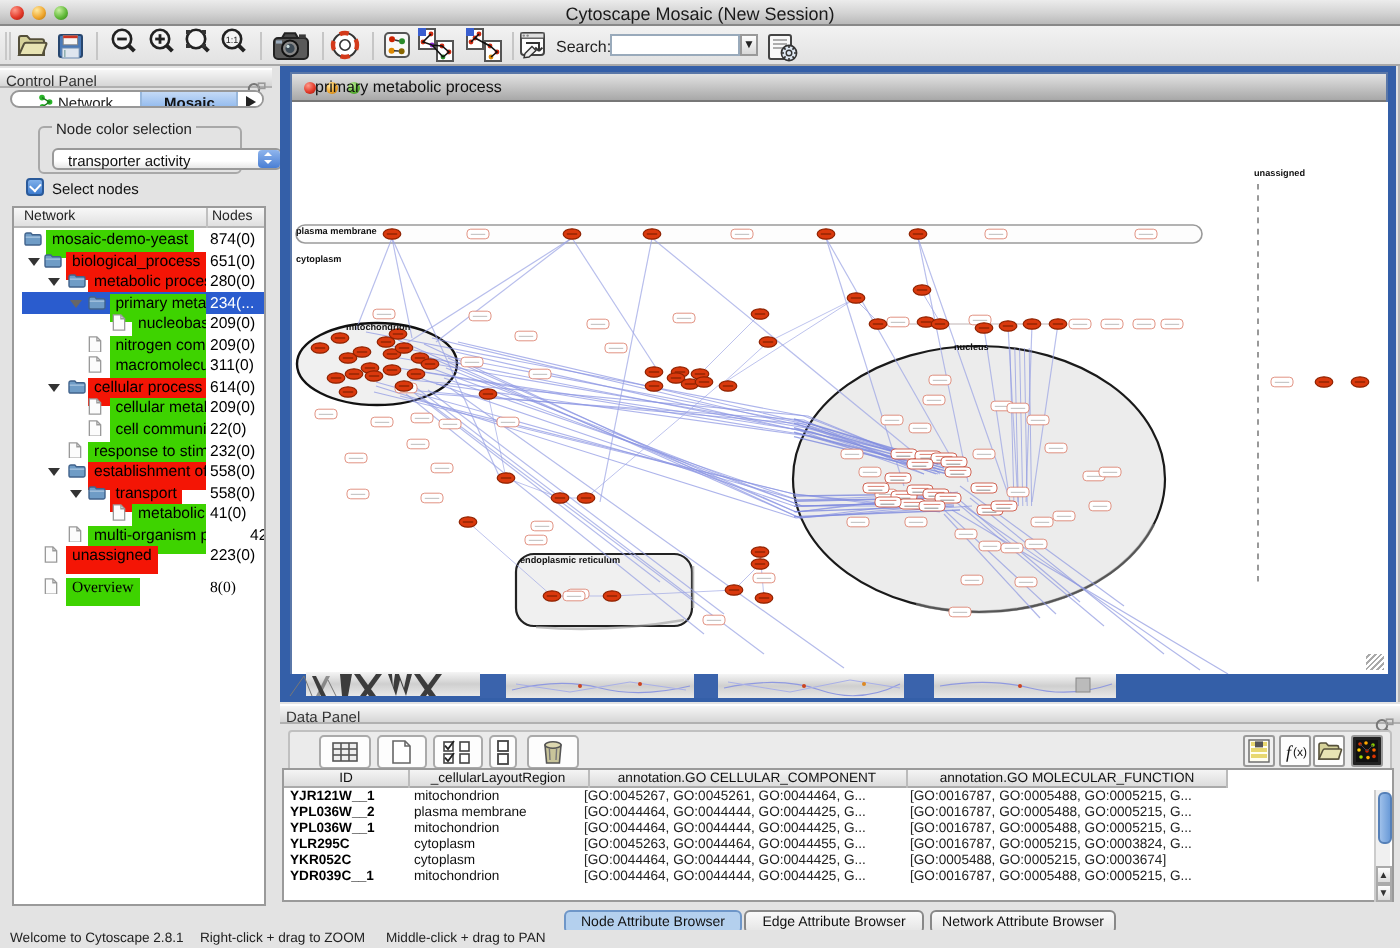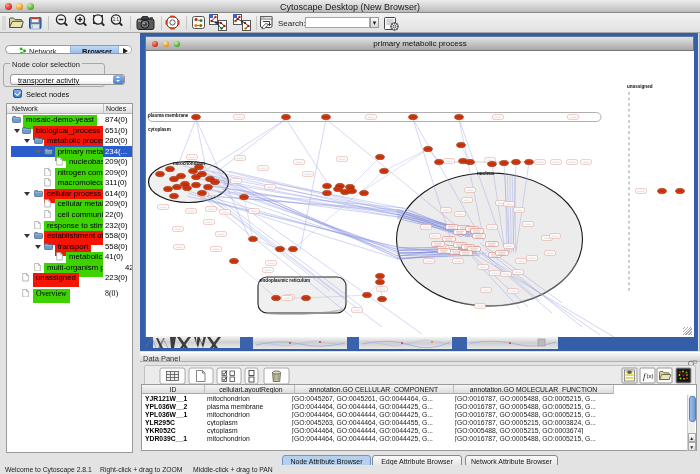--- a/index.html
+++ b/index.html
@@ -34,27 +34,27 @@
 #cphead span { position:absolute; left:3px; top:1px; font-size:7.5px; color:#333; }
 #tabs { position:absolute; left:5px; top:11.5px; width:127px; height:9.5px;
   background:#fff; border:1px solid #989898; border-radius:5px; overflow:hidden; }
 #tab-mosaic { position:absolute; left:64px; top:0; width:49px; height:9.5px;
   background:linear-gradient(#c4daf6,#8ab5ec); border-left:1px solid #98b8dd; border-right:1px solid #98b8dd; }
 #tabs .tnet { position:absolute; left:23px; top:1px; font-size:7.5px; color:#222; }
 #tab-mosaic span { position:absolute; left:11px; top:1px; font-size:7.5px; font-weight:bold; color:#111; }
 #tab-arrow { position:absolute; left:113px; top:0; width:14px; height:9.5px; background:#fff; }
 #tab-arrow:before { content:""; position:absolute; left:4px; top:2px; border-left:5px solid #222;
   border-top:3px solid transparent; border-bottom:3px solid transparent; }
-#groupbox { position:absolute; left:3px; top:30px; width:102px; height:24px;
+#groupbox { position:absolute; left:19px; top:30px; width:102px; height:24px;
   border:1px solid #a8a8a8; border-radius:3px;padding-left:28px; }
 #grouplbl { position:absolute; left:6px; top:-4px; background:#e3e3e3; padding:0 2px;
   font-size:7.5px; color:#222; }
 #dropdown { position:absolute; left:6px; top:9.5px; width:115px; height:11px; background:linear-gradient(#ffffff,#ffffff 60%,#e8e8e8);
   border:1px solid #999; border-radius:3px; }
-#dropdown .dtext { position:absolute; left:7px; top:1.5px; font-size:7.5px; color:#111;text-decoration:underline; }
+#dropdown .dtext { position:absolute; left:7px; top:1.5px; font-size:7.5px; color:#111; }
 #stepper { position:absolute; right:0px; top:0px; width:11px; height:9px;
   background:linear-gradient(#8fb5ed,#4a7fd4); border-radius:2px; }
 #stepper:before { content:""; position:absolute; left:3px; top:1.5px; border-bottom:2.5px solid #fff;
   border-left:2.5px solid transparent; border-right:2.5px solid transparent; }
 #stepper:after { content:""; position:absolute; left:3px; bottom:1.5px; border-top:2.5px solid #fff;
   border-left:2.5px solid transparent; border-right:2.5px solid transparent; }
 #chk { position:absolute; left:13px; top:56px; width:8.5px; height:8.5px;
   background:linear-gradient(#7fb0ea,#3d7cd0); border:1px solid #2a5a9a; border-radius:2px; }
 #chk:before { content:""; position:absolute; left:1.2px; top:1.2px; width:4.2px; height:2.6px;
   border-left:1.6px solid #fff; border-bottom:1.6px solid #fff; transform:rotate(-48deg); }
@@ -78,21 +78,21 @@
   border-left:3px solid transparent; border-right:3px solid transparent; }
 .fold { position:absolute; top:1.5px; width:9px; height:7px; }
 .file { position:absolute; top:0.5px; width:7px; height:8.5px; }
 
 
 #mdi { position:absolute; left:140px; top:33px; width:558px; height:318px; background:#345fa8; overflow:hidden; }
 #iframe { position:absolute; left:4.5px; top:2.5px; width:549px; height:301px;
   background:#fff; border:1px solid #5a77a8; }
 #ifbar { position:absolute; left:0; top:0; width:100%; height:14px;
   background:linear-gradient(#e2e2e2,#a8a8a8); border-bottom:1px solid #777; }
-#ifbar .ift { position:absolute; left:2px; right:0; top:2.5px; text-align:center; font-size:8px; color:#111; }
+#ifbar .ift { position:absolute; left:12px; right:0; top:2.5px; text-align:left; font-size:8px; color:#111; }
 .itl { position:absolute; top:4px; width:6px; height:6px; border-radius:50%; }
 #grip { position:absolute; right:1px; bottom:1px; width:9px; height:8px;
   background:repeating-linear-gradient(135deg,#fff 0 1px,#aaa 1px 2px); }
 #peek { position:absolute; left:0; top:303px; width:560px; height:15px; }
 
 
 #dpanel { position:absolute; left:140px; top:351px; width:560px; height:114px; background:#e3e3e3; }
 #dphead { position:absolute; left:0; top:1px; width:560px; height:10px; }
 #dphead span { position:absolute; left:3px; top:1px; font-size:7.5px; color:#333; }
 #dtoolbar { position:absolute; left:4px; top:14px; width:552px; height:21px;
@@ -125,21 +125,21 @@
 #status { position:absolute; left:0; top:465px; width:700px; height:9px; background:#e3e3e3; font-size:6.8px; color:#222; }
 #status span { position:absolute; top:1px; }
 </style>
 </head>
 <body>
 <div id="win">
   <div id="titlebar">
     <div class="tl" id="tl-r"></div>
       <div class="tl" id="tl-y"></div>
       <div class="tl" id="tl-g"></div>
-    <div class="title">Cytoscape Desktop (New Browser)</div>
+    <div class="title">Cytoscape Mosaic (New Session)</div>
   </div>
   <div id="toolbar">
       <svg width="700" height="20" viewBox="0 0 700 20" style="position:absolute;left:0;top:0;">
 <line x1="3" y1="3" x2="3" y2="17" stroke="#c8c8c8" stroke-width="1"></line>
         <line x1="5" y1="3" x2="5" y2="17" stroke="#c8c8c8" stroke-width="1"></line>
 <line x1="48.5" y1="3" x2="48.5" y2="17" stroke="#c6c6c6"></line>
 <line x1="130.5" y1="3" x2="130.5" y2="17" stroke="#c6c6c6"></line>
 <line x1="161.5" y1="3" x2="161.5" y2="17" stroke="#c6c6c6"></line>
 <line x1="186.5" y1="3" x2="186.5" y2="17" stroke="#c6c6c6"></line>
 <line x1="256.5" y1="3" x2="256.5" y2="17" stroke="#c6c6c6"></line>
@@ -240,30 +240,38 @@
           <circle cx="10.5" cy="11.5" r="3.8" fill="#dfe8f2" stroke="#333" stroke-width="0.8"></circle>
           <circle cx="10.5" cy="11.5" r="1.4" fill="none" stroke="#333" stroke-width="0.7"></circle>
           <path d="M10.5 7.7 L10.5 9 M10.5 14 L10.5 15.3 M6.7 11.5 L8 11.5 M13 11.5 L14.3 11.5 M7.8 8.8 L8.8 9.8 M12.2 13.2 L13.2 14.2 M13.2 8.8 L12.2 9.8 M8.8 13.2 L7.8 14.2" stroke="#333" stroke-width="0.8"></path>
         </g>
 </svg>
       <span id="searchlbl">Search:</span>
       <div id="searchbox"></div>
       <div id="searchdd">▼</div>
     </div>
   <div id="cpanel">
+    <div id="cphead" class="phead">
+        <span>Control Panel</span>
+        <div style="position:absolute;right:3px;top:1px;"><svg width="10" height="8" viewBox="0 0 10 8">
+            <circle cx="4" cy="3.6" r="2.6" fill="none" stroke="#777" stroke-width="1"></circle>
+            <line x1="6" y1="5.6" x2="8" y2="7.4" stroke="#777" stroke-width="1.2"></line>
+            <rect x="6.2" y="0.6" width="3.2" height="2.6" fill="none" stroke="#999" stroke-width="0.8"></rect>
+          </svg></div>
+      </div>
     <div id="tabs">
       <svg style="position:absolute;left:13px;top:1px;" width="8" height="8" viewBox="0 0 8 8">
           <circle cx="2" cy="1.8" r="1.4" fill="#2ab52a"></circle>
           <circle cx="5.8" cy="4" r="1.4" fill="#2ab52a"></circle>
           <circle cx="2.2" cy="6.4" r="1.4" fill="#2ab52a"></circle>
           <path d="M2 1.8 L5.8 4 L2.2 6.4" stroke="#1a7a1a" stroke-width="0.7" fill="none"></path>
         </svg>
         <span class="tnet">Network</span>
       <div id="tab-mosaic">
-          <span>Browser</span>
+          <span>Mosaic</span>
         </div>
       <div id="tab-arrow"></div>
     </div>
     <div id="groupbox">
         <div id="grouplbl">Node color selection</div>
       <div id="dropdown">
           <span class="dtext">transporter activity</span>
           <div id="stepper"></div>
         </div>
     </div>

